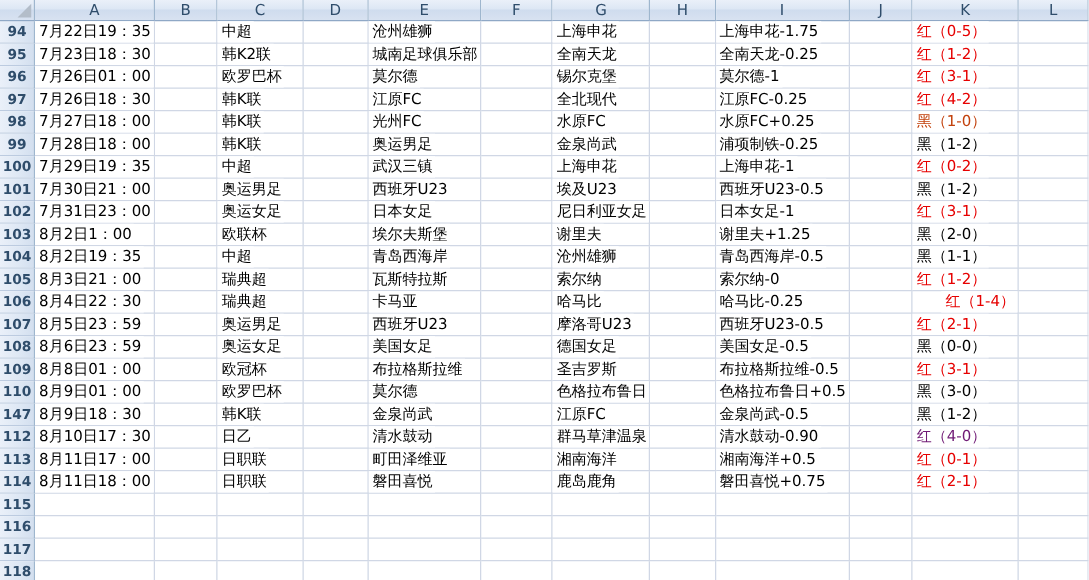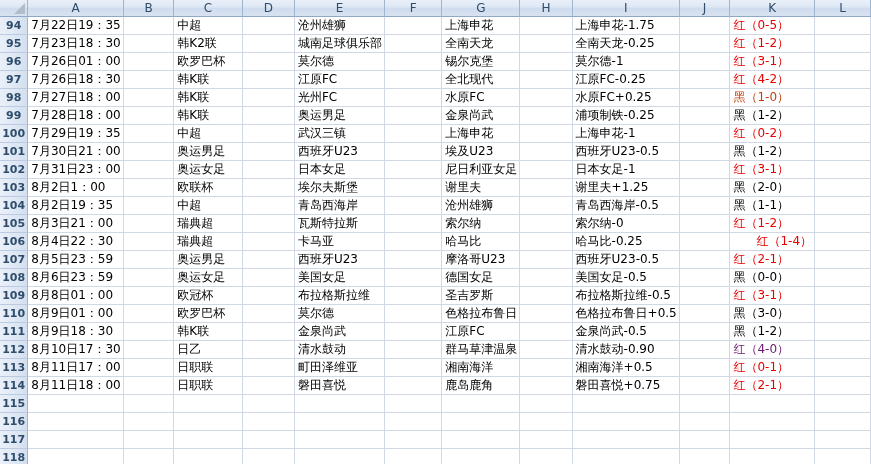--- a/index.html
+++ b/index.html
@@ -336,21 +336,21 @@
           <td><span class="v">莫尔德</span></td>
           <td></td>
           <td><span class="v">色格拉布鲁日</span></td>
           <td></td>
           <td><span class="v">色格拉布鲁日+0.5</span></td>
           <td></td>
           <td><span class="v" style="color: #000000;">黑（3-0）</span></td>
           <td></td>
         </tr>
         <tr>
-          <th class="rowhdr">111</th>
+          <th class="rowhdr">147</th>
           <td><span class="v">8月9日18：30</span></td>
           <td></td>
           <td><span class="v">韩K联</span></td>
           <td></td>
           <td><span class="v">金泉尚武</span></td>
           <td></td>
           <td><span class="v">江原FC</span></td>
           <td></td>
           <td><span class="v">金泉尚武-0.5</span></td>
           <td></td>

